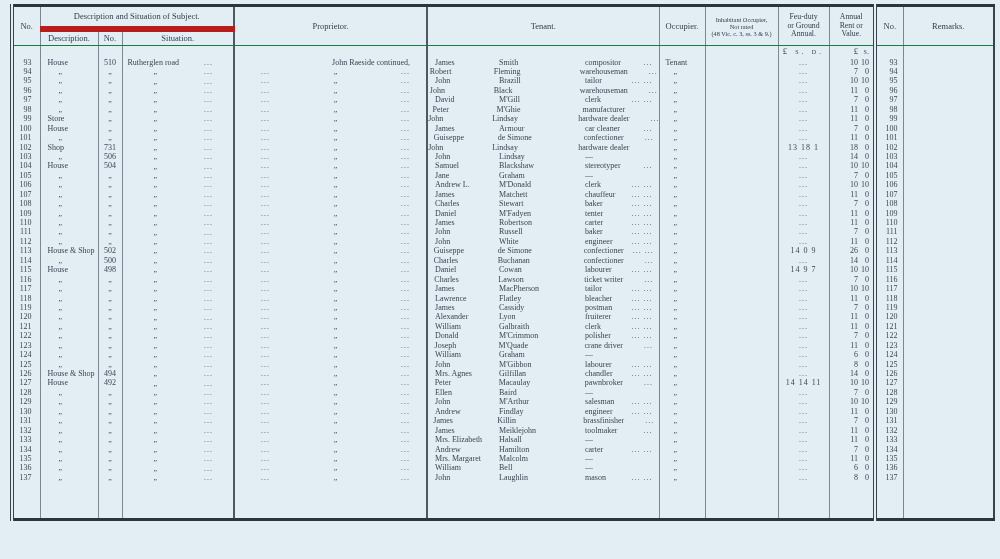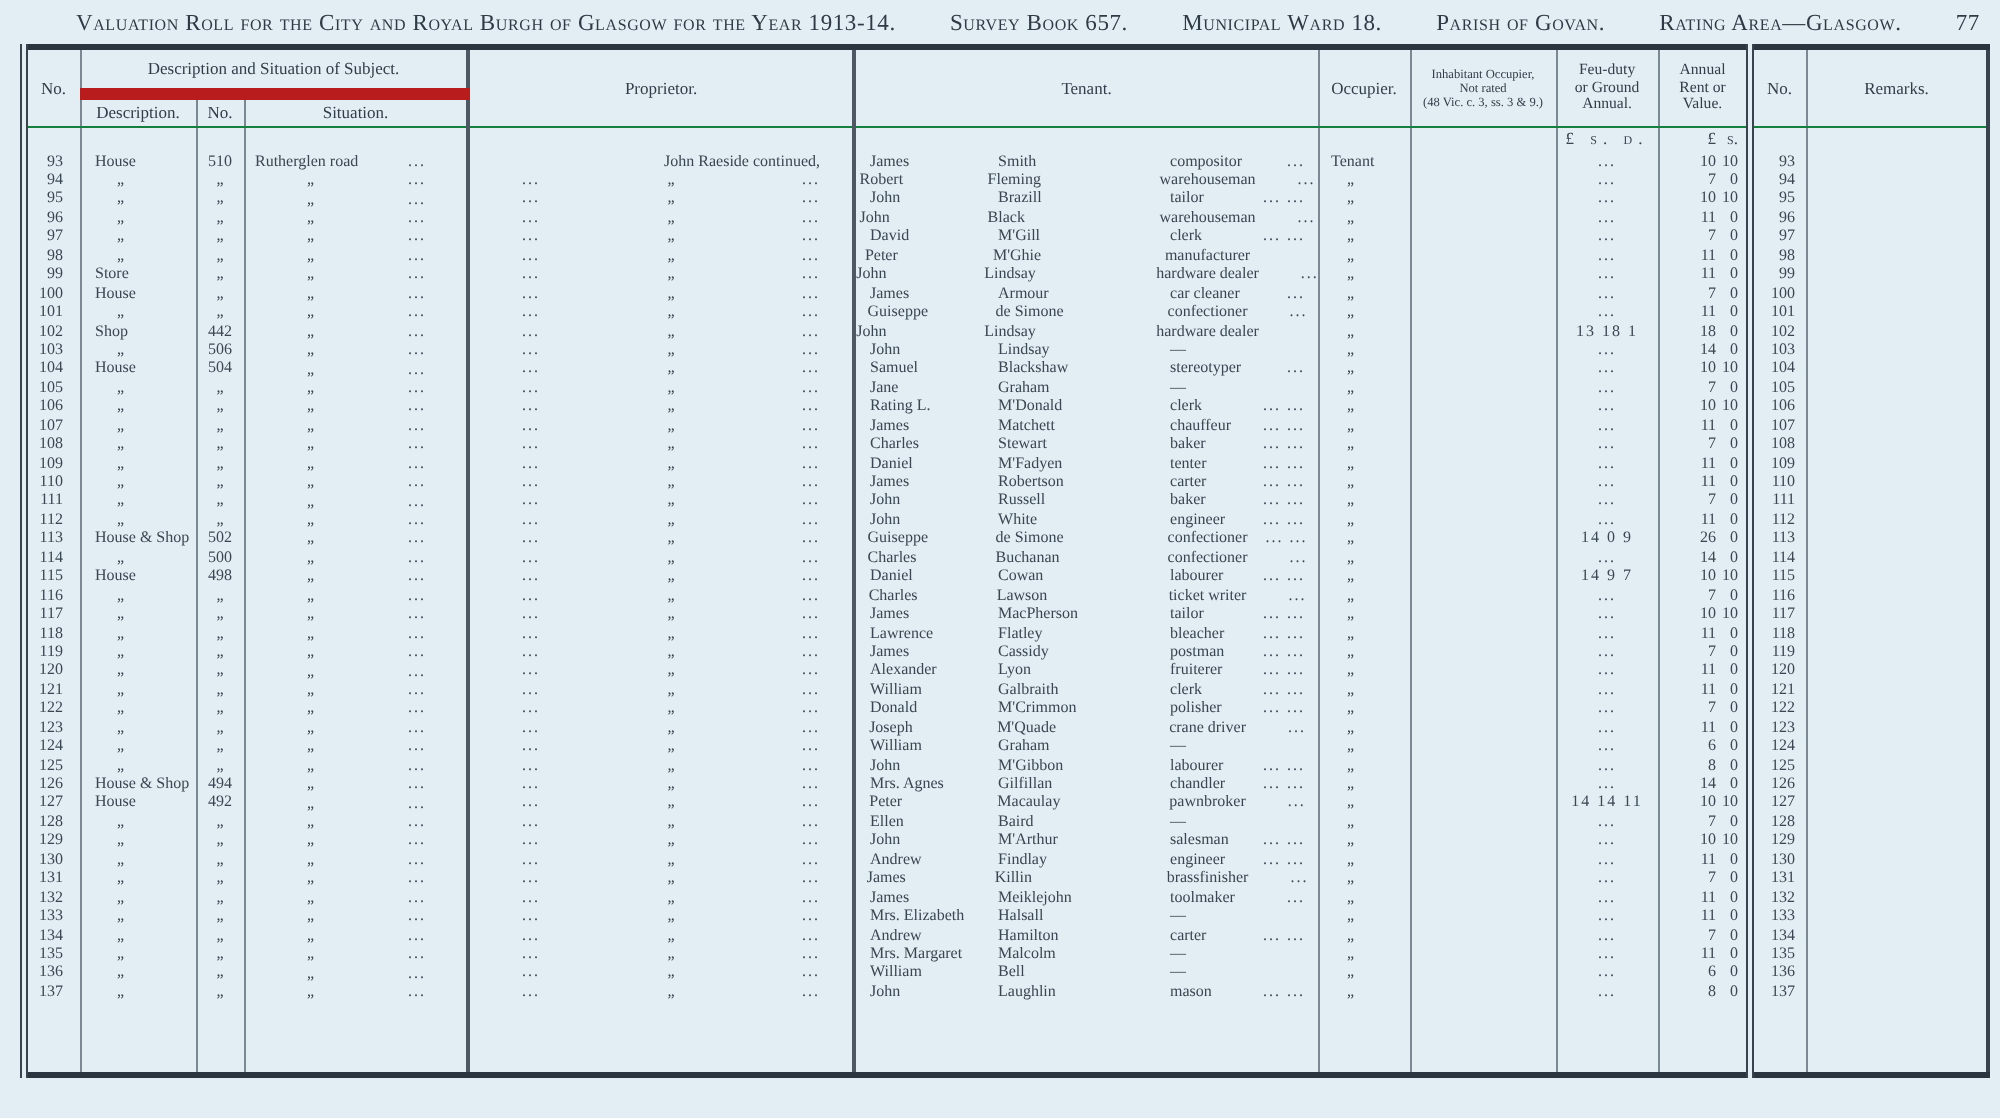--- a/index.html
+++ b/index.html
@@ -80,28 +80,20 @@
   td.c-desc .dit { padding-left:11px; display:inline-block; }
   td.c-sit  .dit-ind { margin-left:26px; }
   td.c-occ  .dit { padding-left:8px; display:inline-block; }
   tr.filler td { height:auto; }
 </style>
 </head>
 <body>
 
 <div class="page">
 
-  <div class="title-row">
-    <span class="title-seg">Valuation Roll for the City and Royal Burgh of Glasgow for the Year 1913-14.</span>
-    <span class="title-seg">Survey Book 657.</span>
-    <span class="title-seg">Municipal Ward 18.</span>
-    <span class="title-seg">Parish of Govan.</span>
-    <span class="title-seg">Rating Area—Glasgow.</span>
-    <span class="title-seg">77</span>
-  </div>
 
   <table class="roll">
     <colgroup>
       <col style="width:28px">
         <col style="width:58px">
         <col style="width:24px">
         <col style="width:112px">
       <col style="width:193px">
         <col style="width:232px">
         <col style="width:46px">
@@ -489,21 +481,21 @@
               <span class="rl">11</span>
               <span class="rs">0</span>
             </div>
           </td>
           <td class="c-no2 bld">101</td>
           <td></td>
         </tr>
         <tr class="r">
           <td class="c-no">102</td>
           <td class="c-desc"><span>Shop</span></td>
-          <td class="c-stno">442</td>
+          <td class="c-stno">731</td>
           <td class="c-sit">
             <div class="flexcell">
               <span class="dit-ind">„</span>
               <span class="dots">...</span>
             </div>
           </td>
           <td class="c-prop bl2">
             <div class="flexcell">
               <span class="dots">...</span>
               <span>„</span>
@@ -653,21 +645,21 @@
           </td>
           <td class="c-prop bl2">
             <div class="flexcell">
               <span class="dots">...</span>
               <span>„</span>
               <span class="dots">...</span>
             </div>
           </td>
           <td class="c-ten bl2">
             <div class="flexcell">
-              <span class="t1">Rating L.</span>
+              <span class="t1">Andrew L.</span>
               <span class="t2">M'Donald</span>
               <span class="t3">clerk</span>
               <span class="tdots dots">... ...</span>
             </div>
           </td>
           <td class="c-occ"><span class="dit">„</span></td>
           <td></td>
           <td class="c-feu">...</td>
           <td>
             <div class="amt">

